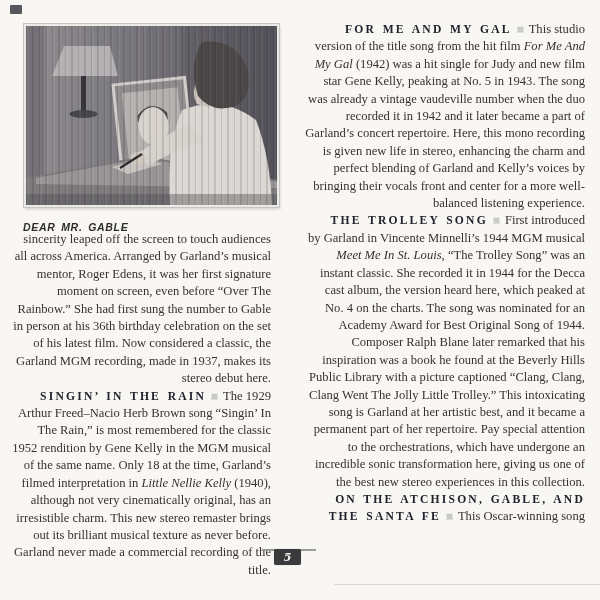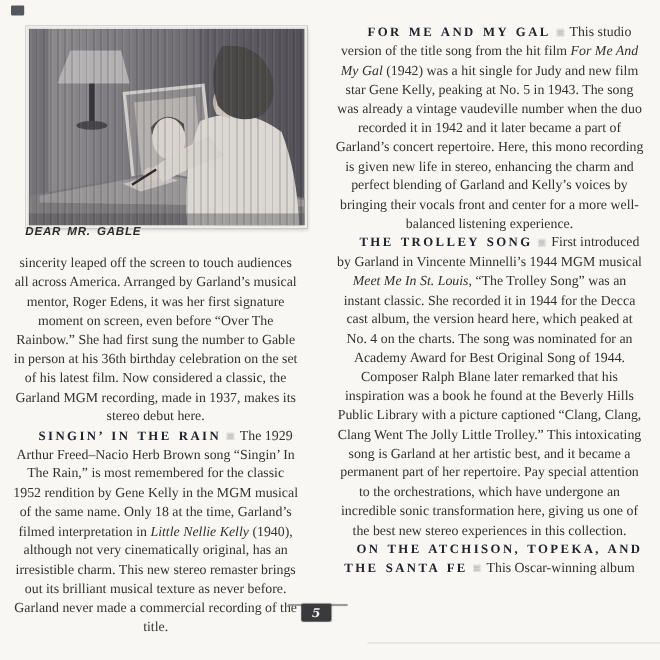--- a/index.html
+++ b/index.html
@@ -34,29 +34,29 @@
   .photo svg { display: block; }
   .photo .scanlines {
     position: absolute; inset: 0;
     background: repeating-linear-gradient(90deg,
       rgba(38,32,48,.15) 0px, rgba(38,32,48,.15) 1.5px,
       rgba(255,255,255,.05) 1.5px, rgba(255,255,255,.05) 3px,
       transparent 3px, transparent 6.5px);
     pointer-events: none;
   }
   .caption {
-    position: absolute; left: 23px; top: 205px;
+    position: absolute; left: 23px; top: 221px;
     font-family: "Liberation Sans", sans-serif;
     font-weight: 700; font-style: italic;
     font-size: 10.5px; letter-spacing: .7px; word-spacing: 2px;
     color: #2e2c29;
   }
 
   
-  .col { position: absolute; font-size: 12.6px; line-height: 17.4px; text-align: center; }
+  .col { position: absolute; font-size: 12.6px; line-height: 17.4px; text-align: right; }
   .col-left  { left: 12px;  top: 231px; width: 259px; }
   .col-right { left: 305px; top: 21px;  width: 280px; }
   .para { margin: 0; }
   .para.indent { text-indent: 18px; }
   .seg-heading {
     font-weight: 700; font-size: 11.6px;
     letter-spacing: 2.2px; word-spacing: 1.5px;
     color: #20232c;
   }
   .seg-italic { font-style: italic; }
@@ -141,21 +141,21 @@
   <div class="caption">DEAR MR. GABLE</div>
 
   <div class="col col-left">
     <p class="para"><span class="seg-plain">sincerity leaped off the screen to touch audiences all across America. Arranged by Garland’s musical mentor, Roger Edens, it was her first signature moment on screen, even before “Over The Rainbow.” She had first sung the number to Gable in person at his 36th birthday celebration on the set of his latest film. Now considered a classic, the Garland MGM recording, made in 1937, makes its stereo debut here.</span></p>
     <p class="para indent"><span class="seg-heading">SINGIN’ IN THE RAIN</span><span class="seg-marker"></span><span class="seg-plain">The 1929 Arthur Freed–Nacio Herb Brown song “Singin’ In The Rain,” is most remembered for the classic 1952 rendition by Gene Kelly in the MGM musical of the same name. Only 18 at the time, Garland’s filmed interpretation in </span><span class="seg-italic">Little Nellie Kelly</span><span class="seg-plain"> (1940), although not very cinematically original, has an irresistible charm. This new stereo remaster brings out its brilliant musical texture as never before. Garland never made a commercial recording of the title.</span></p>
   </div>
 
   <div class="col col-right">
     <p class="para indent"><span class="seg-heading">FOR ME AND MY GAL</span><span class="seg-marker"></span><span class="seg-plain">This studio version of the title song from the hit film </span><span class="seg-italic">For Me And My Gal</span><span class="seg-plain"> (1942) was a hit single for Judy and new film star Gene Kelly, peaking at No. 5 in 1943. The song was already a vintage vaudeville number when the duo recorded it in 1942 and it later became a part of Garland’s concert repertoire. Here, this mono recording is given new life in stereo, enhancing the charm and perfect blending of Garland and Kelly’s voices by bringing their vocals front and center for a more well-balanced listening experience.</span></p>
     <p class="para indent"><span class="seg-heading">THE TROLLEY SONG</span><span class="seg-marker"></span><span class="seg-plain">First introduced by Garland in Vincente Minnelli’s 1944 MGM musical </span><span class="seg-italic">Meet Me In St. Louis</span><span class="seg-plain">, “The Trolley Song” was an instant classic. She recorded it in 1944 for the Decca cast album, the version heard here, which peaked at No. 4 on the charts. The song was nominated for an Academy Award for Best Original Song of 1944. Composer Ralph Blane later remarked that his inspiration was a book he found at the Beverly Hills Public Library with a picture captioned “Clang, Clang, Clang Went The Jolly Little Trolley.” This intoxicating song is Garland at her artistic best, and it became a permanent part of her repertoire. Pay special attention to the orchestrations, which have undergone an incredible sonic transformation here, giving us one of the best new stereo experiences in this collection.</span></p>
-    <p class="para indent"><span class="seg-heading">ON THE ATCHISON, TOPEKA, AND THE SANTA FE</span><span class="seg-marker"></span><span class="seg-plain">This Oscar-winning album</span></p>
+    <p class="para indent"><span class="seg-heading">ON THE ATCHISON, GABLE, AND THE SANTA FE</span><span class="seg-marker"></span><span class="seg-plain">This Oscar-winning song</span></p>
   </div>
 
   <div class="footer-rule"></div>
   <div class="page-number-box">
     <span>5</span>
   </div>
 
   <div class="scan-edge"></div>
 </div>
 

